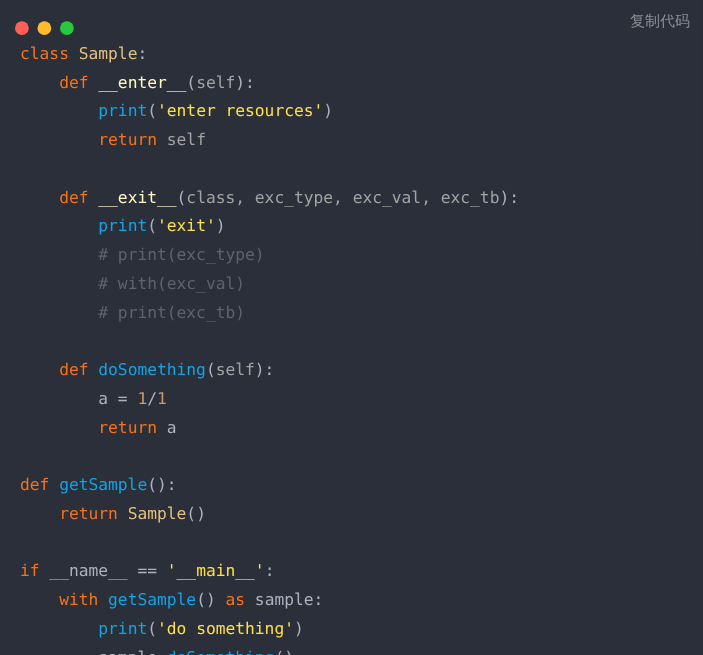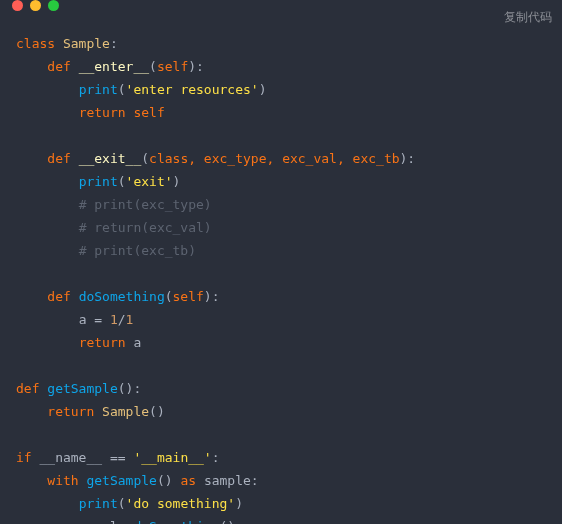--- a/index.html
+++ b/index.html
@@ -1,27 +1,27 @@
 <!DOCTYPE html>
 <html><head>
 <meta charset="utf-8">
 <style>
   html,body{margin:0;padding:0;background:#2a2f3a;font-family:Consolas,Menlo,Monaco,monospace;font-size:13px;line-height:23px;color:#d8d8d8}
   .window{width:562px;height:524px;background:#2a2f3a;position:relative;overflow:hidden}
-  .titlebar{height:28px;display:flex;align-items:flex-start;padding:0 12px;position:relative}
+  .titlebar{height:28px;display:flex;align-items:flex-end;padding:0 12px;position:relative}
   .dots{display:flex;gap:7px}
   .dot{width:11px;height:11px;border-radius:50%}
   .dot.r{background:#ff5f56}.dot.y{background:#ffbd2e}.dot.g{background:#27c93f}
   .copy{position:absolute;right:10px;top:6px;color:#8b8e95;font-size:12px;font-family:"PingFang SC","Microsoft YaHei",sans-serif}
   .code{padding:4px 16px 16px 16px;white-space:pre}
   .kw{color:#f97316}
   .cls{color:#e5c07b}
   .fn{color:#0ea5e9}
   .mag{color:#fef9c3}
-  .id{color:#f97316}
+  .id{color:#a3a3a3}
   .str{color:#fde047}
   .num{color:#d19a66}
   .cmt{color:#5c6370;}
   .p{color:#abb2bf}
 </style>
 </head>
 <body>
 
 <div class="window">
   <div class="titlebar">
@@ -33,21 +33,21 @@
     <div class="copy">复制代码</div>
   </div>
   <div class="code"><span class="kw">class</span><span> </span><span class="cls">Sample</span><span class="p">:</span>
     <span class="kw">def</span><span> </span><span class="mag">__enter__</span><span class="p">(</span><span class="id">self</span><span class="p">):</span>
         <span class="fn">print</span><span class="p">(</span><span class="str">'enter resources'</span><span class="p">)</span>
         <span class="kw">return</span><span> </span><span class="id">self</span>
 
     <span class="kw">def</span><span> </span><span class="mag">__exit__</span><span class="p">(</span><span class="id">class, exc_type, exc_val, exc_tb</span><span class="p">):</span>
         <span class="fn">print</span><span class="p">(</span><span class="str">'exit'</span><span class="p">)</span>
         <span class="cmt"># print(exc_type)</span>
-        <span class="cmt"># return(exc_val)</span>
+        <span class="cmt"># with(exc_val)</span>
         <span class="cmt"># print(exc_tb)</span>
 
     <span class="kw">def</span><span> </span><span class="fn">doSomething</span><span class="p">(</span><span class="id">self</span><span class="p">):</span>
         <span class="p">a </span><span class="p">=</span><span> </span><span class="num">1</span><span class="p">/</span><span class="num">1</span>
         <span class="kw">return</span><span> </span><span class="p">a</span>
 
 <span class="kw">def</span><span> </span><span class="fn">getSample</span><span class="p">():</span>
     <span class="kw">return</span><span> </span><span class="cls">Sample</span><span class="p">()</span>
 
 <span class="kw">if</span><span> </span><span class="p">__name__</span><span> </span><span class="p">==</span><span> </span><span class="str">'__main__'</span><span class="p">:</span>

